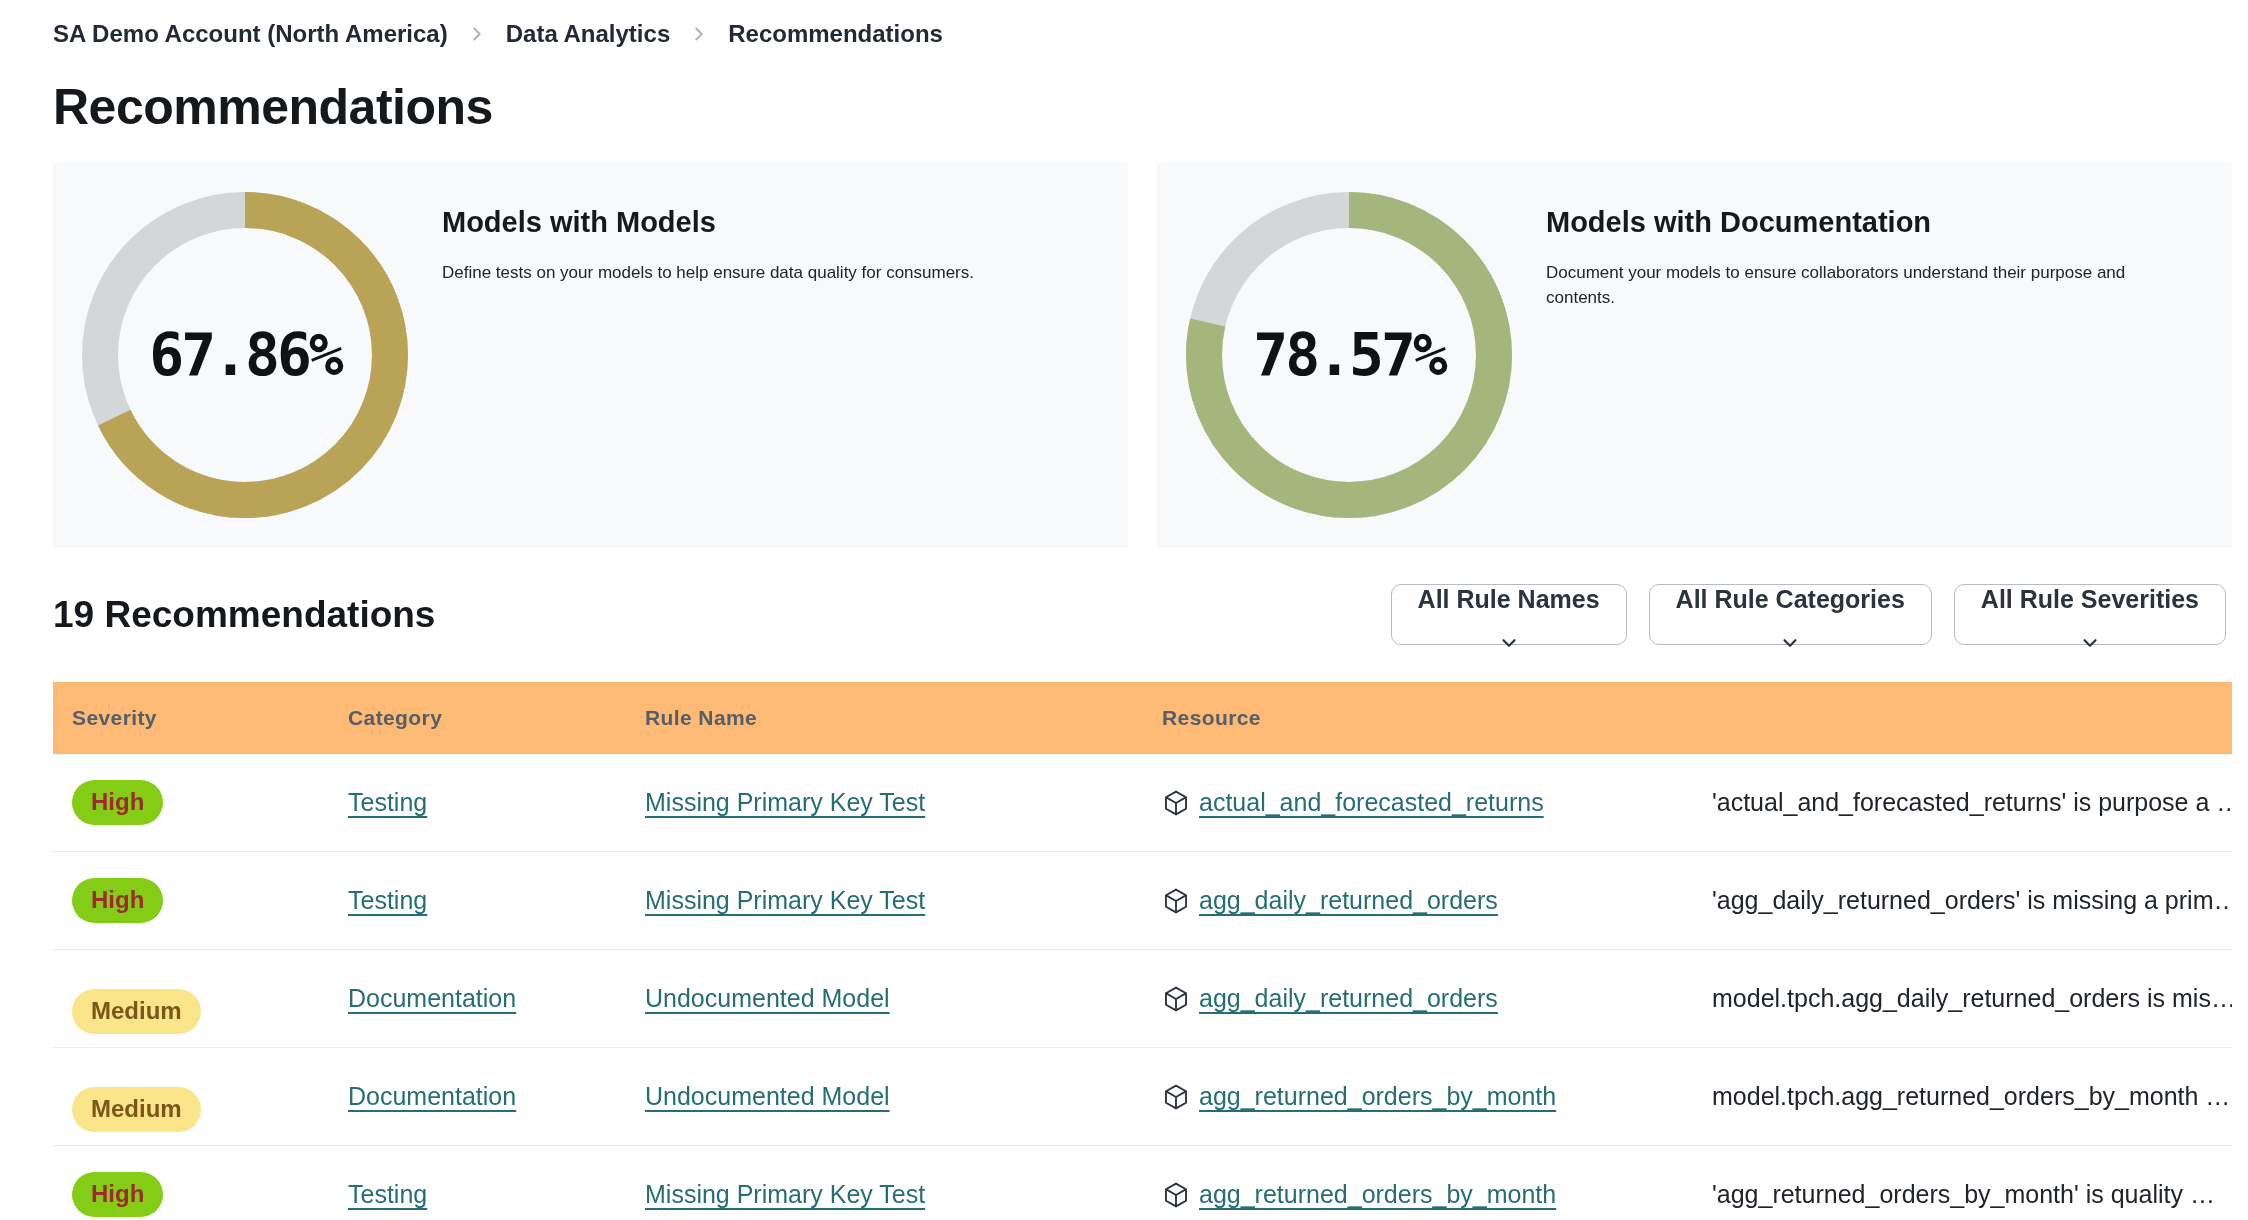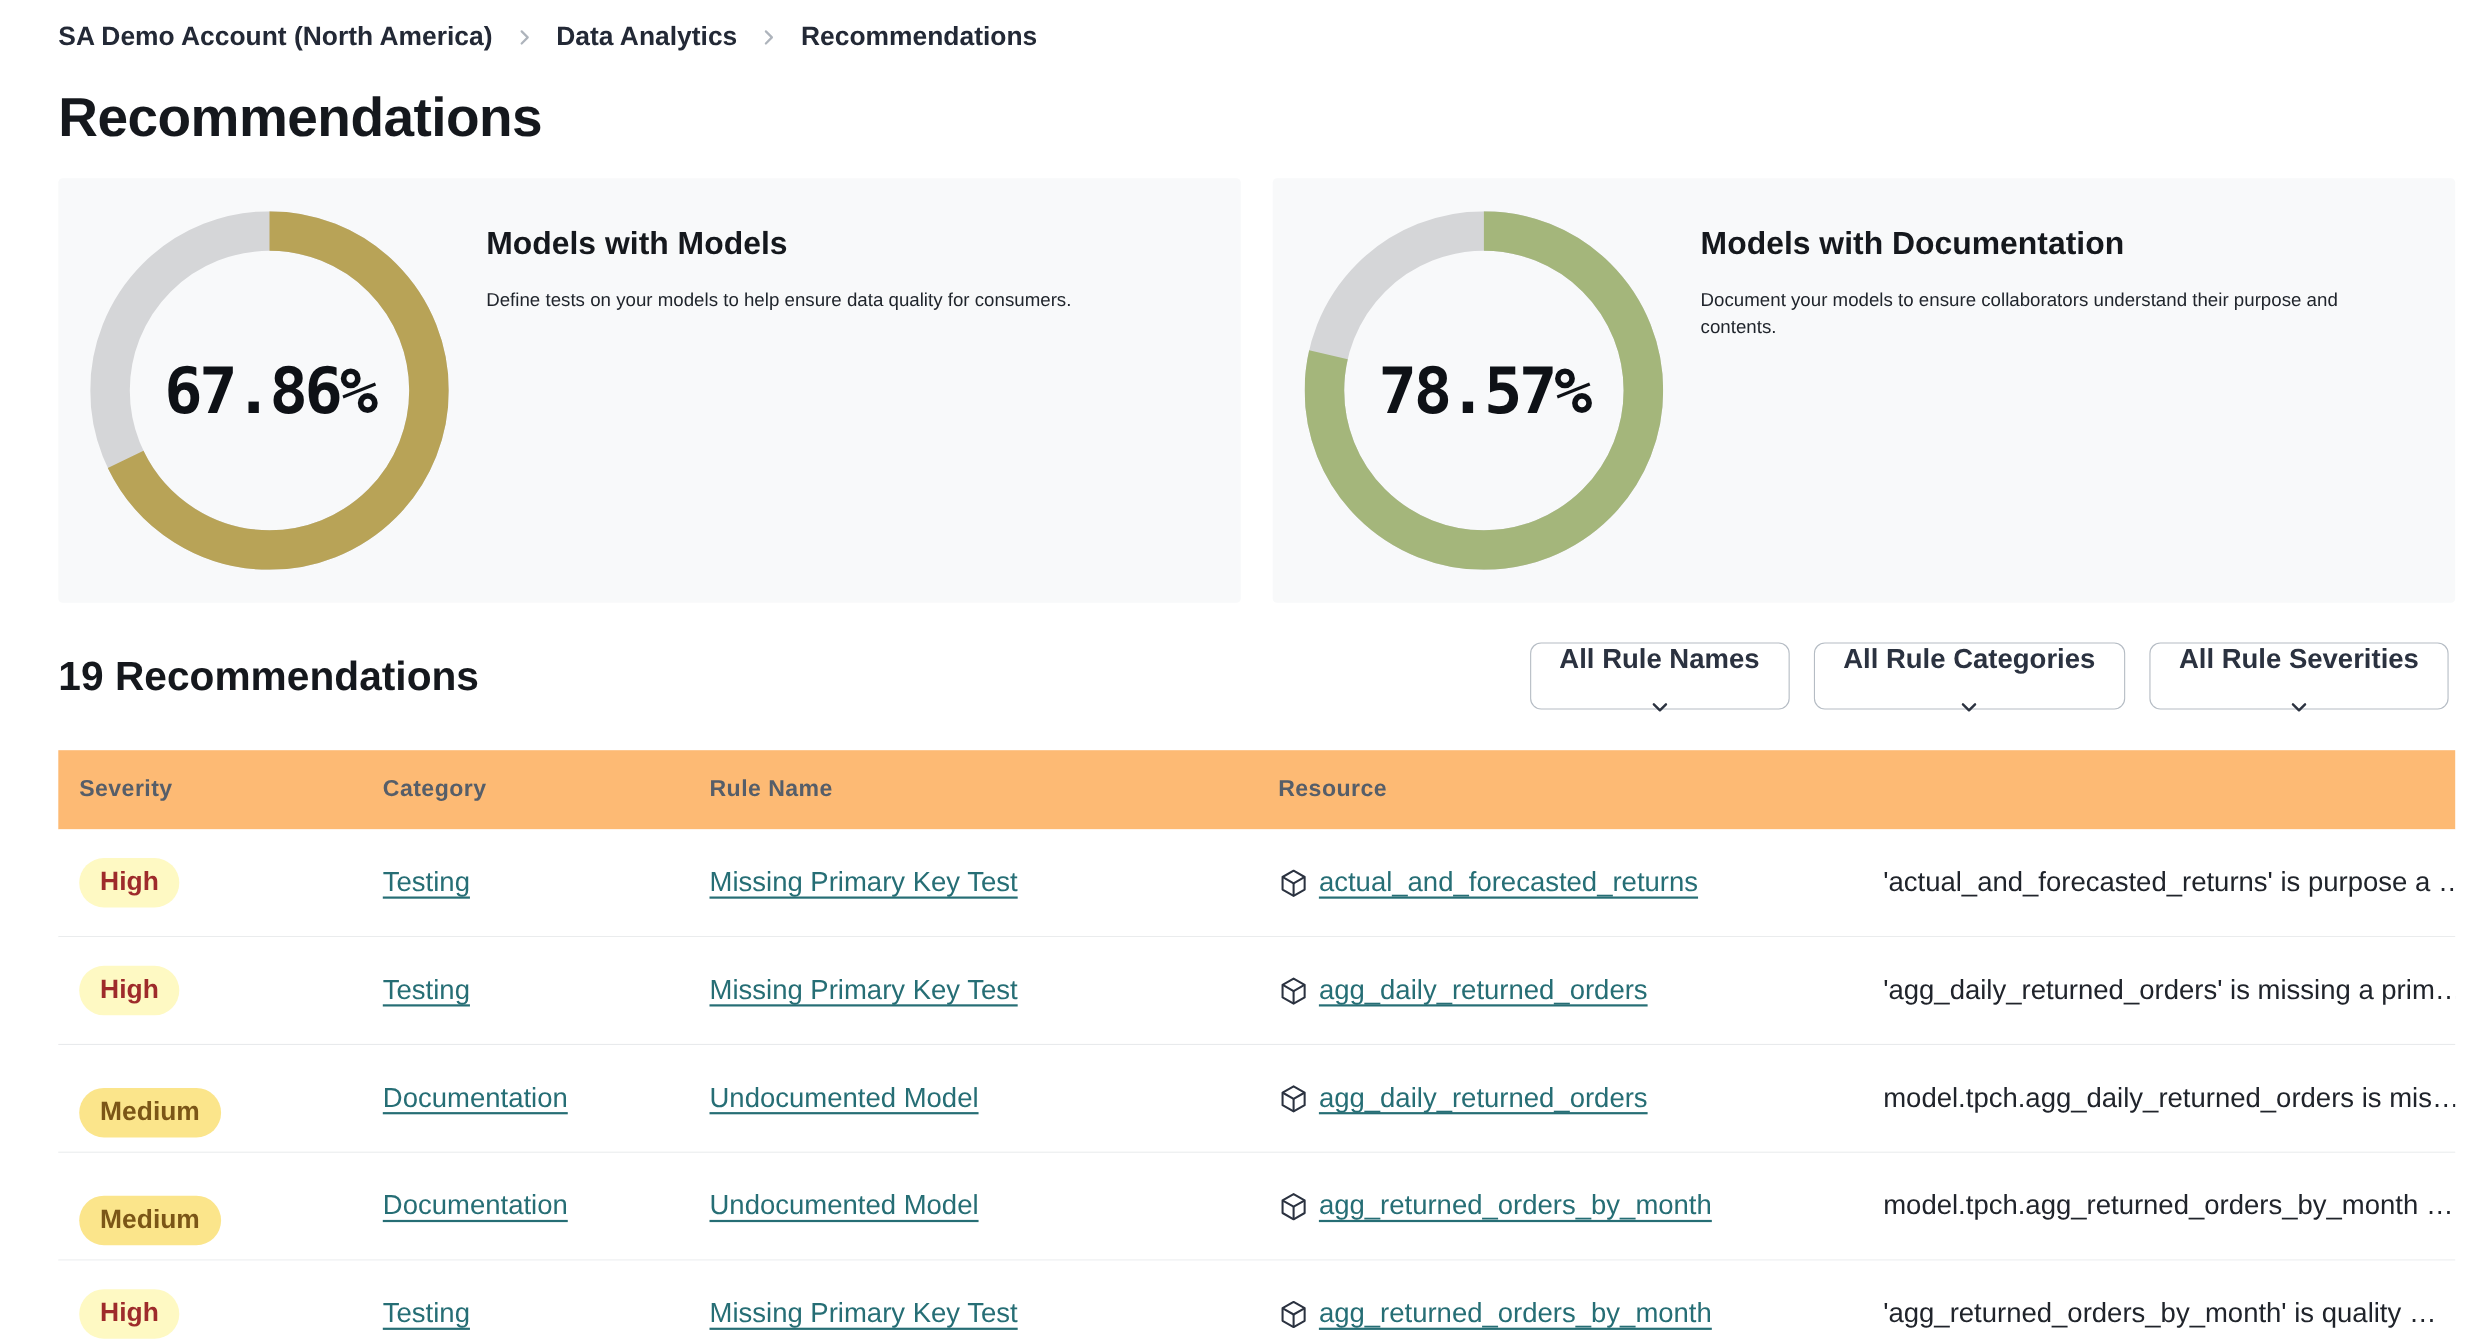--- a/index.html
+++ b/index.html
@@ -45,21 +45,21 @@
   
   .table{margin-top:37px;}
   .trow{display:grid;grid-template-columns:295px 297px 517px 550px 1fr;align-items:center;}
   .thead{background:#fdba74;height:72px;}
   .thead .cell{font-size:21px;font-weight:600;color:#565e69;letter-spacing:0.4px;}
   .cell{padding-left:0;}
   .cell.first{padding-left:19px;}
   .tbody-row{height:97px;border-bottom:1px solid #e8eaec;background:#fff;}
 
   .badge{display:inline-block;padding:9px 19px;border-radius:24px;font-size:24px;font-weight:700;line-height:1.1;}
-  .badge-high{background:#fef9c3;color:#9e2b2b;}
+  .badge-high{background:#84cc16;color:#9e2b2b;}
   .badge-medium{background:#fbe58b;color:#7b5617;margin-top:26px;}
 
   a.tlink{color:#266e75;font-size:25px;text-decoration:underline;text-decoration-thickness:2px;text-underline-offset:5px;cursor:pointer;}
   .resource-cell{display:flex;align-items:center;gap:9px;}
   .pkg-icon{color:#2b3240;flex:0 0 auto;display:flex;}
   .rec-text{font-size:25px;color:#20242b;white-space:nowrap;overflow:hidden;}
 </style>
 </head>
 <body>
 

